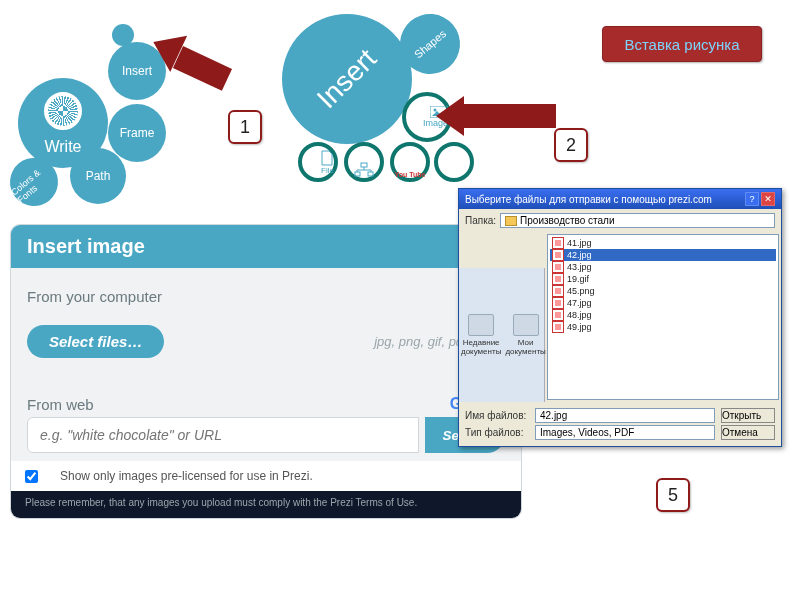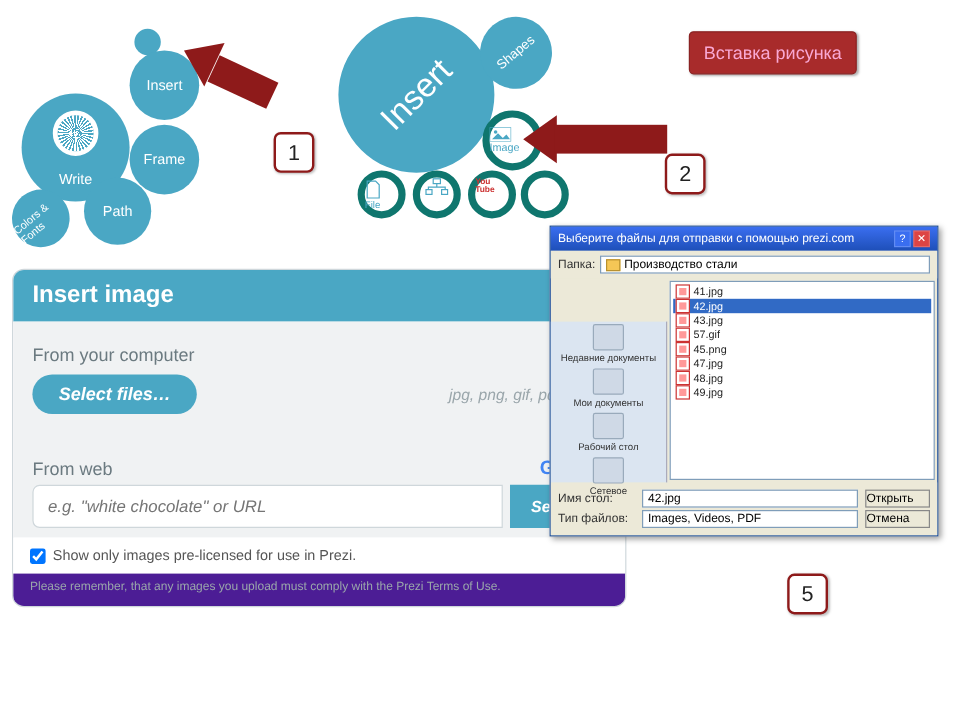--- a/index.html
+++ b/index.html
@@ -1,37 +1,37 @@
 <!DOCTYPE html>
 <html><head>
 <meta charset="utf-8">
 <style>
   * { box-sizing: border-box; margin: 0; padding: 0; }
   body { width: 800px; height: 600px; font-family: Arial, sans-serif; position: relative; background: #fff; overflow: hidden; }
 
   
-  .title-badge { position: absolute; top: 26px; left: 574px; width: 140px; height: 36px; background: #a82b2b; color: #f9a8d4; font-size: 15px; border-radius: 4px; display: flex; align-items: center; justify-content: center; border: 1px solid #8a2222; box-shadow: 1px 1px 2px rgba(0,0,0,.3); }
+  .title-badge { position: absolute; top: 26px; left: 602px; width: 160px; height: 36px; background: #a82b2b; color: #7dd3fc; font-size: 15px; border-radius: 4px; display: flex; align-items: center; justify-content: center; border: 1px solid #8a2222; box-shadow: 1px 1px 2px rgba(0,0,0,.3); }
 
   
   .bubble1 { position: absolute; top: 18px; left: 0; width: 200px; height: 170px; }
   .circ { position: absolute; border-radius: 50%; background: #4aa7c4; color: #fff; display: flex; align-items: center; justify-content: center; font-size: 13px; }
   .b1-write { left: 18px; top: 60px; width: 90px; height: 90px; }
-  .b1-write .wlabel { position:absolute; bottom:12px; font-size:12px;}
+  .b1-write .wlabel { position:absolute; bottom:12px; font-size:16px;}
   .sunburst { width: 38px; height: 38px; border-radius: 50%; background: repeating-conic-gradient(#fff 0deg 6deg, #4aa7c4 6deg 12deg); position:absolute; top:14px; border:4px solid #fff;}
   .b1-insert { left: 108px; top: 24px; width: 58px; height: 58px; font-size:12px; }
   .b1-frame  { left: 108px; top: 86px; width: 58px; height: 58px; font-size:12px;}
   .b1-path   { left: 70px;  top: 130px; width: 56px; height: 56px; font-size:12px;}
   .b1-colors { left: 10px;  top: 140px; width: 48px; height: 48px; font-size:9px; transform: rotate(-40deg);}
   .b1-tiny   { left: 112px; top: 6px; width: 22px; height: 22px; }
 
   
   .bubble2 { position: absolute; top: 14px; left: 282px; width: 200px; height: 160px; }
   .b2-insert { left: 0; top: 0; width: 130px; height: 130px; font-size: 28px; transform: rotate(-45deg); }
   .b2-shapes { left: 118px; top: 0; width: 60px; height: 60px; font-size: 11px; transform: rotate(-40deg); }
-  .b2-small { position:absolute; width:40px; height:40px; border-radius:50%; background:#fff; border:6px solid #0f766e; display:flex; align-items:flex-start; justify-content:center; font-size:9px; color:#4aa7c4; }
+  .b2-small { position:absolute; width:40px; height:40px; border-radius:50%; background:#fff; border:4px solid #0f766e; display:flex; align-items:flex-end; justify-content:center; font-size:9px; color:#4aa7c4; }
   .b2-image { left: 120px; top: 78px; flex-direction:column; width:50px; height:50px; }
   .b2-file  { left: 16px;  top: 128px; flex-direction:column; }
   .b2-org   { left: 62px;  top: 128px; }
   .b2-yt    { left: 108px; top: 128px; color:#c33; font-weight:bold;}
   .b2-hidden{ left: 152px; top: 128px; }
 
   
   .arrow { position: absolute; }
   .arrow .shaft { position:absolute; background:#8e1a1a; height:24px; }
   .arrow .head { position:absolute; width:0; height:0; border-top:20px solid transparent; border-bottom:20px solid transparent; border-right:28px solid #8e1a1a; }
@@ -57,44 +57,44 @@
   .n2 { top: 128px; left: 554px; }
   .n3 { top: 366px; left: 198px; }
   .n4 { top: 328px; left: 650px; }
   .n5 { top: 478px; left: 656px; }
 
   
   .panel { position:absolute; top:224px; left:10px; width:512px; border:1px solid #cfd7db; border-radius:10px; overflow:hidden; }
   .panel-hd { background:#4aa7c4; color:#fff; font-size:20px; font-weight:bold; padding:10px 16px; display:flex; justify-content:space-between; align-items:flex-start;}
   .panel-close { width:22px; height:22px; border-radius:50%; background:#fff; color:#4aa7c4; display:flex; align-items:center; justify-content:center; font-weight:bold; margin-right:-6px;}
   .panel-body { padding: 12px 16px 8px; background:#f0f2f3; }
-  .sec-label { color:#6b7a80; font-size:15px; margin: 8px 0 7px; }
+  .sec-label { color:#6b7a80; font-size:15px; margin: 8px 0 20px; }
   .row { display:flex; align-items:center; justify-content:space-between; }
   .pill-btn { background:#4aa7c4; color:#fff; font-weight:bold; font-style:italic; border:none; border-radius:18px; padding:8px 22px; font-size:15px; cursor:pointer; }
   .hint { color:#9aa6ab; font-style:italic; font-size:13px; }
   .web-row { display:flex; gap:6px; margin-top:4px;}
   .web-input { flex:1; border:1px solid #cfd7db; border-radius:6px 0 0 6px; padding:9px 12px; font-size:14px; color:#9aa6ab; font-style:italic;}
   .search-btn { background:#4aa7c4; color:#fff; border:none; border-radius:0 18px 18px 0; padding:0 18px; font-weight:bold; font-style:italic; cursor:pointer;}
   .google { font-weight:bold; font-size:16px; }
   .g1{color:#4285F4}.g2{color:#EA4335}.g3{color:#FBBC05}.g4{color:#4285F4}.g5{color:#34A853}.g6{color:#EA4335}
-  .check-row { padding:8px 14px; background:#fff; font-size:12px; color:#555; display:flex; align-items:center; gap:6px;}
-  .footnote { font-size:10px; color:#9aa6ab; padding:6px 14px 10px; background:#4c1d95; }
+  .check-row { padding:8px 14px; background:#fff; font-size:12px; color:#555; display:flex; align-items:center; gap:22px;}
+  .footnote { font-size:10px; color:#9aa6ab; padding:6px 14px 10px; background:#0f172a; }
 
   
   .winxp { position:absolute; top:188px; left:458px; width:324px; border:1px solid #1e4f9e; background:#ece9d8; font-size:10px; box-shadow:2px 2px 5px rgba(0,0,0,.4); }
   .xp-title { background:linear-gradient(#3a6ef0,#1e4fb8); color:#fff; padding:3px 6px; display:flex; justify-content:space-between; align-items:center; font-size:10px;}
   .xp-title-btns { display:flex; gap:2px;}
   .xp-tb { width:14px; height:14px; background:#d44; color:#fff; display:flex; align-items:center; justify-content:center; font-size:9px; border:1px solid #fff3;}
   .xp-tb.help { background:#3a6ef0;}
   .xp-toolbar { padding:4px 6px; display:flex; align-items:center; gap:4px; background:#ece9d8;}
   .xp-label { color:#333; }
   .xp-combo { flex:1; background:#fff; border:1px solid #7f9db9; padding:1px 4px; display:flex; align-items:center; gap:3px;}
   .folder-ic { width:12px; height:10px; background:#f5c756; border:1px solid #b8912f; }
   .xp-body { display:flex; height:170px; }
-  .xp-places { width:97px; background:#dbe5f1; border-right:1px solid #aab; display:flex; flex-direction:column;margin-top:36px; }
+  .xp-places { width:86px; background:#dbe5f1; border-right:1px solid #aab; display:flex; flex-direction:row;margin-top:36px; }
   .place { flex:1; display:flex; flex-direction:column; align-items:center; justify-content:center; gap:2px; font-size:8px; color:#333; text-align:center; padding:2px;}
   .place-ic { width:26px; height:22px; background:#cfd9e6; border:1px solid #9ab; border-radius:2px;}
   .xp-files { flex:1; background:#fff; border:1px solid #7f9db9; margin:2px; padding:2px; overflow:hidden;}
   .file-row { display:flex; align-items:center; gap:3px; padding:0 2px; font-size:9px; color:#222;}
   .file-row.sel { background:#316ac5; color:#fff; }
   .file-ic { width:12px; height:12px; background:#fff; border:1px solid #c33; position:relative;}
   .file-ic::after{content:""; position:absolute; inset:2px; background:#f99;}
   .xp-bottom { padding:4px 6px; background:#ece9d8;}
   .xp-brow { display:flex; align-items:center; gap:6px; margin:2px 0;}
   .xp-brow .xp-combo { flex:1;}
@@ -242,21 +242,21 @@
         <div class="file-row sel">
           <span class="file-ic"></span>
           <span>42.jpg</span>
         </div>
         <div class="file-row">
           <span class="file-ic"></span>
           <span>43.jpg</span>
         </div>
         <div class="file-row">
           <span class="file-ic"></span>
-          <span>57.gif</span>
+          <span>19.gif</span>
         </div>
         <div class="file-row">
           <span class="file-ic"></span>
           <span>45.png</span>
         </div>
         <div class="file-row">
           <span class="file-ic"></span>
           <span>47.jpg</span>
         </div>
         <div class="file-row">
@@ -264,21 +264,21 @@
           <span>48.jpg</span>
         </div>
         <div class="file-row">
           <span class="file-ic"></span>
           <span>49.jpg</span>
         </div>
       </div>
   </div>
   <div class="xp-bottom">
     <div class="xp-brow">
-      <span class="xp-label" style="width:64px">Имя стол:</span>
+      <span class="xp-label" style="width:64px">Имя файлов:</span>
       <div class="xp-combo">
           <span>42.jpg</span>
         </div>
       <div class="xp-btn">Открыть</div>
     </div>
     <div class="xp-brow">
       <span class="xp-label" style="width:64px">Тип файлов:</span>
       <div class="xp-combo">
           <span>Images, Videos, PDF</span>
         </div>

